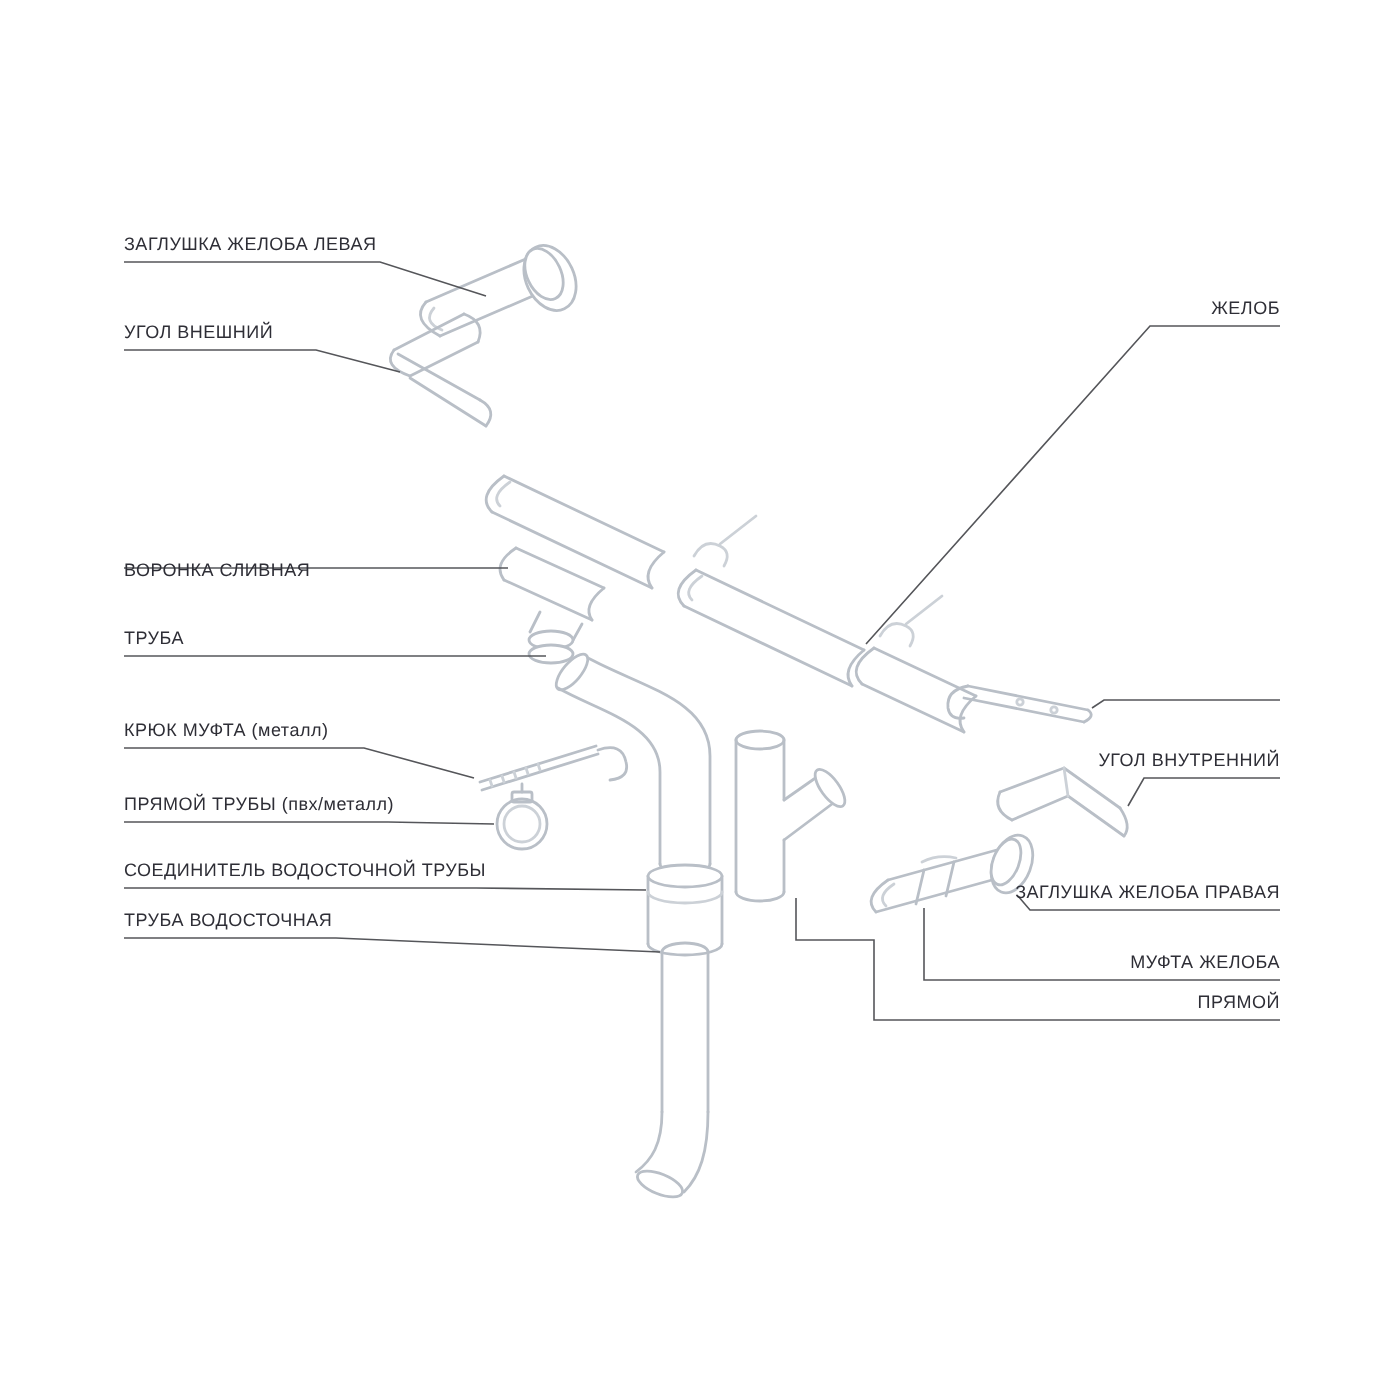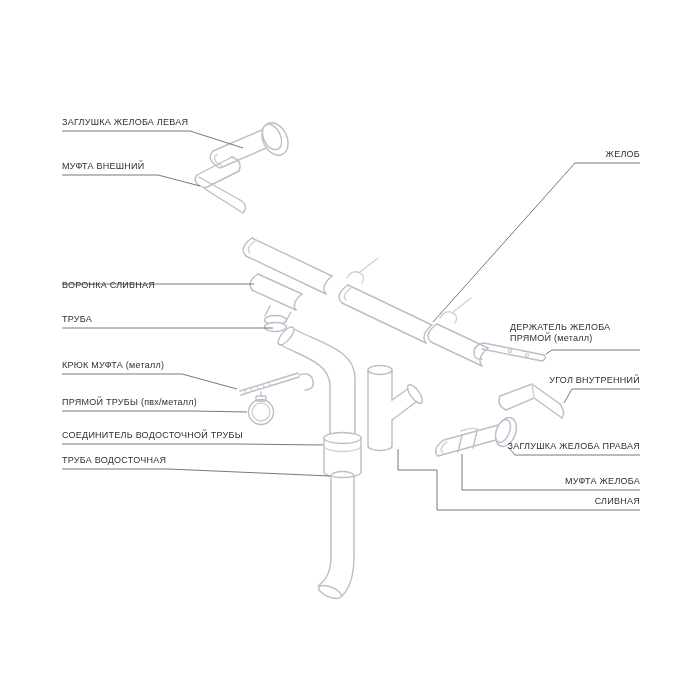--- a/index.html
+++ b/index.html
@@ -177,28 +177,27 @@
     <path d="M640,163 L575,163 L433,322"></path>
     <path d="M640,350 L552,350 L546,354"></path>
     <path d="M640,389 L572,389 L564,403"></path>
     <path d="M640,455 L515,455 L509,448"></path>
     <path d="M640,490 L462,490 L462,454"></path>
     <path d="M640,510 L437,510 L437,470 L398,470 L398,449"></path>
   </g>
 </svg>
 
   <div class="lbl left" style="top:117px">ЗАГЛУШКА ЖЕЛОБА ЛЕВАЯ</div>
-  <div class="lbl left" style="top:161px">МУФТА ВНЕШНИЙ</div>
+  <div class="lbl left" style="top:161px">УГОЛ ВНЕШНИЙ</div>
   <div class="lbl left" style="top:280px">ВОРОНКА СЛИВНАЯ</div>
   <div class="lbl left" style="top:314px">ТРУБА</div>
   <div class="lbl left" style="top:360px">КРЮК МУФТА (металл)</div>
   <div class="lbl left" style="top:397px">ПРЯМОЙ ТРУБЫ (пвх/металл)</div>
   <div class="lbl left" style="top:430px">СОЕДИНИТЕЛЬ ВОДОСТОЧНОЙ ТРУБЫ</div>
   <div class="lbl left" style="top:455px">ТРУБА ВОДОСТОЧНАЯ</div>
 
   <div class="lbl right" style="top:149px">ЖЕЛОБ</div>
-  <div class="lbl right wrap" style="top:322px">ДЕРЖАТЕЛЬ ЖЕЛОБА ПРЯМОЙ (металл)</div>
   <div class="lbl right" style="top:375px">УГОЛ ВНУТРЕННИЙ</div>
   <div class="lbl right" style="top:441px">ЗАГЛУШКА ЖЕЛОБА ПРАВАЯ</div>
   <div class="lbl right" style="top:476px">МУФТА ЖЕЛОБА</div>
-  <div class="lbl right" style="top:496px">СЛИВНАЯ</div>
+  <div class="lbl right" style="top:496px">ПРЯМОЙ</div>
 
 </div>
 
 </body></html>

